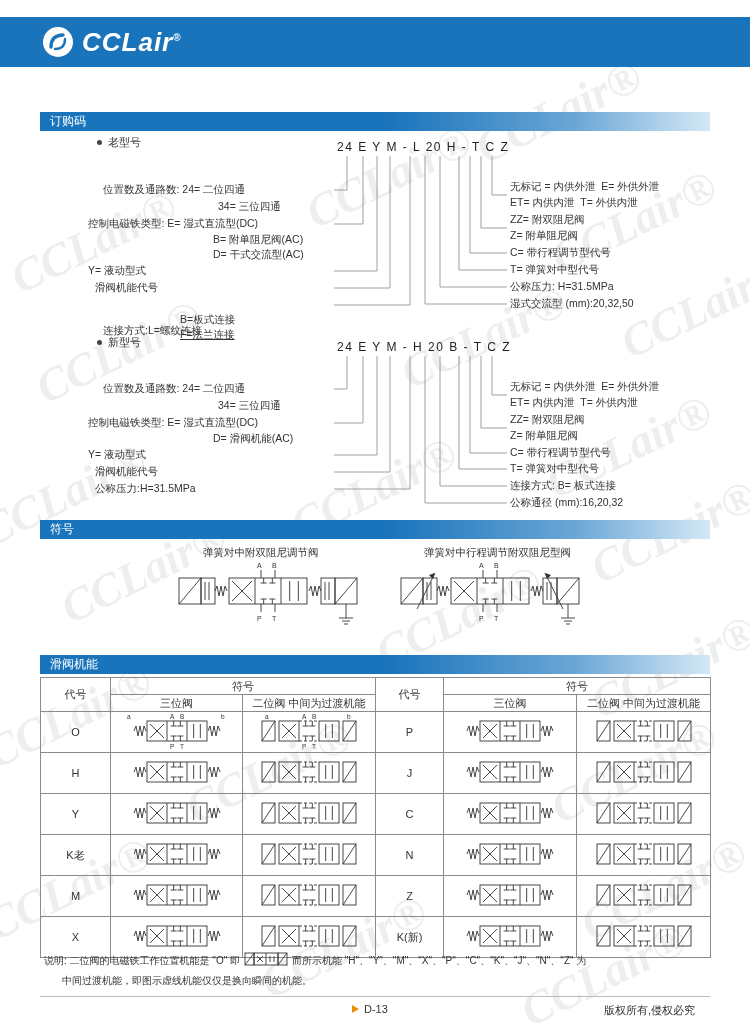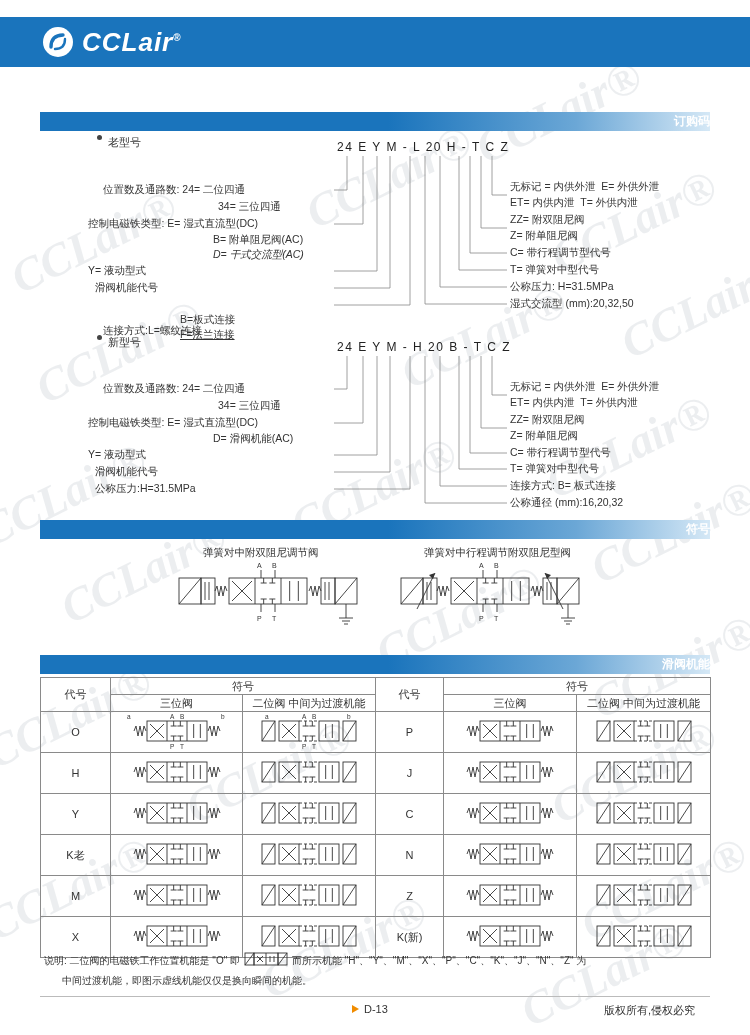--- a/index.html
+++ b/index.html
@@ -17,25 +17,25 @@
   #topbar { position:absolute; left:0; top:17px; width:750px; height:50px;
             background:var(--brand); z-index:2; display:flex; align-items:center; }
   #logo-block { display:flex; align-items:center; margin-left:42px; }
   #logo-text { color:#fff; font-weight:bold; font-style:italic; font-size:26px;
                letter-spacing:1px; margin-left:8px; }
   #logo-reg { font-size:10px; vertical-align:super; font-style:normal; }
   #tagline { position:absolute; right:48px; top:17px; color:var(--accent);
              font-weight:bold; font-size:13.5px; }
 
   .secbar { position:absolute; left:40px; width:670px; height:19px; line-height:19px;
-            padding-left:10px; color:#fff; font-size:12px; font-weight:bold; z-index:2;
-            background:linear-gradient(90deg, var(--brand) 0%, var(--brand) 52%, #6ba7d6 80%, #d5e8f6 100%);text-align:right; }
+            padding-left:10px; color:#fff; font-size:12px; font-weight:normal; z-index:2;
+            background:linear-gradient(90deg, var(--brand) 0%, var(--brand) 52%, #6ba7d6 80%, #d5e8f6 100%); }
 
   .model-title { position:absolute; font-size:11px; z-index:2; display:flex;
-                 color:#333; }
+                 align-items:center; color:#333; }
   .bullet { width:5px; height:5px; background:#444; border-radius:50%;
             display:inline-block; margin-right:6px; }
   .order-code { position:absolute; font-size:12px; letter-spacing:1.5px; z-index:2; color:#222; }
 
   .lbl { position:absolute; font-size:10.5px; white-space:pre; z-index:2; color:#333; }
   .sym-caption { position:absolute; font-size:10.5px; z-index:2; color:#333; }
   .sym-diagram { position:absolute; z-index:2; }
 
   #leaders { position:absolute; left:0; top:0; z-index:1; pointer-events:none; }
 
@@ -110,21 +110,21 @@
     <span class="bullet"></span>
     <span>新型号</span>
   </div>
 <div class="order-code" style="left:337px;top:340px">24 E Y M - H 20 B - T C Z</div>
 
 <div id="ordering-labels">
     <div class="lbl" style="left: 103px; top: 183px;">位置数及通路数: 24= 二位四通</div>
     <div class="lbl" style="left: 218px; top: 200px;">34= 三位四通</div>
     <div class="lbl" style="left: 88px; top: 217px;">控制电磁铁类型: E= 湿式直流型(DC)</div>
     <div class="lbl" style="left: 213px; top: 233px;">B= 附单阻尼阀(AC)</div>
-    <div class="lbl" style="left: 213px; top: 248px; font-style: italic;">D= 干式交流型(AC)</div>
+    <div class="lbl" style="left: 213px; top: 248px;">D= 干式交流型(AC)</div>
     <div class="lbl" style="left: 88px; top: 264px;">Y= 液动型式</div>
     <div class="lbl" style="left: 95px; top: 281px;">滑阀机能代号</div>
     <div class="lbl" style="left: 103px; top: 298px; margin-top: 26px;">连接方式:L=螺纹连接</div>
     <div class="lbl" style="left: 180px; top: 313px;">B=板式连接</div>
     <div class="lbl" style="left: 180px; top: 328px; text-decoration: underline;">F=法兰连接</div>
     <div class="lbl" style="left: 510px; top: 180px;">无标记 = 内供外泄  E= 外供外泄</div>
     <div class="lbl" style="left: 510px; top: 196px;">ET= 内供内泄  T= 外供内泄</div>
     <div class="lbl" style="left: 510px; top: 213px;">ZZ= 附双阻尼阀</div>
     <div class="lbl" style="left: 510px; top: 229px;">Z= 附单阻尼阀</div>
     <div class="lbl" style="left: 510px; top: 246px;">C= 带行程调节型代号</div>

